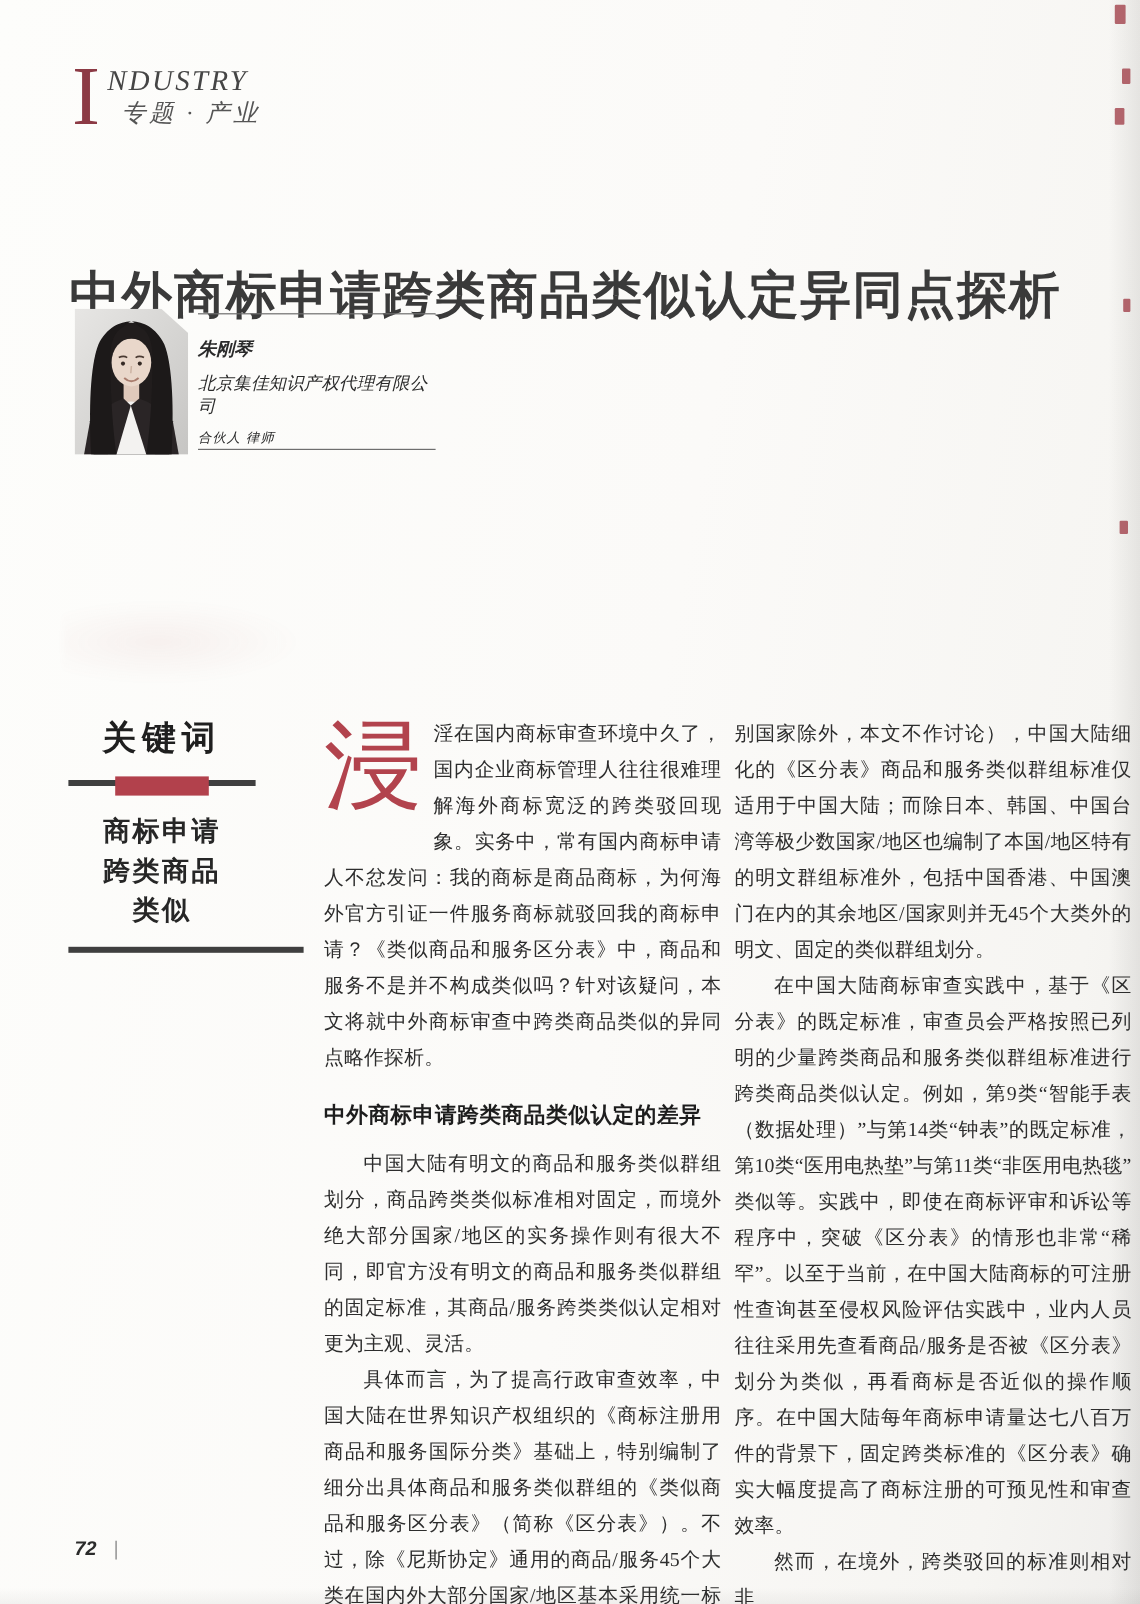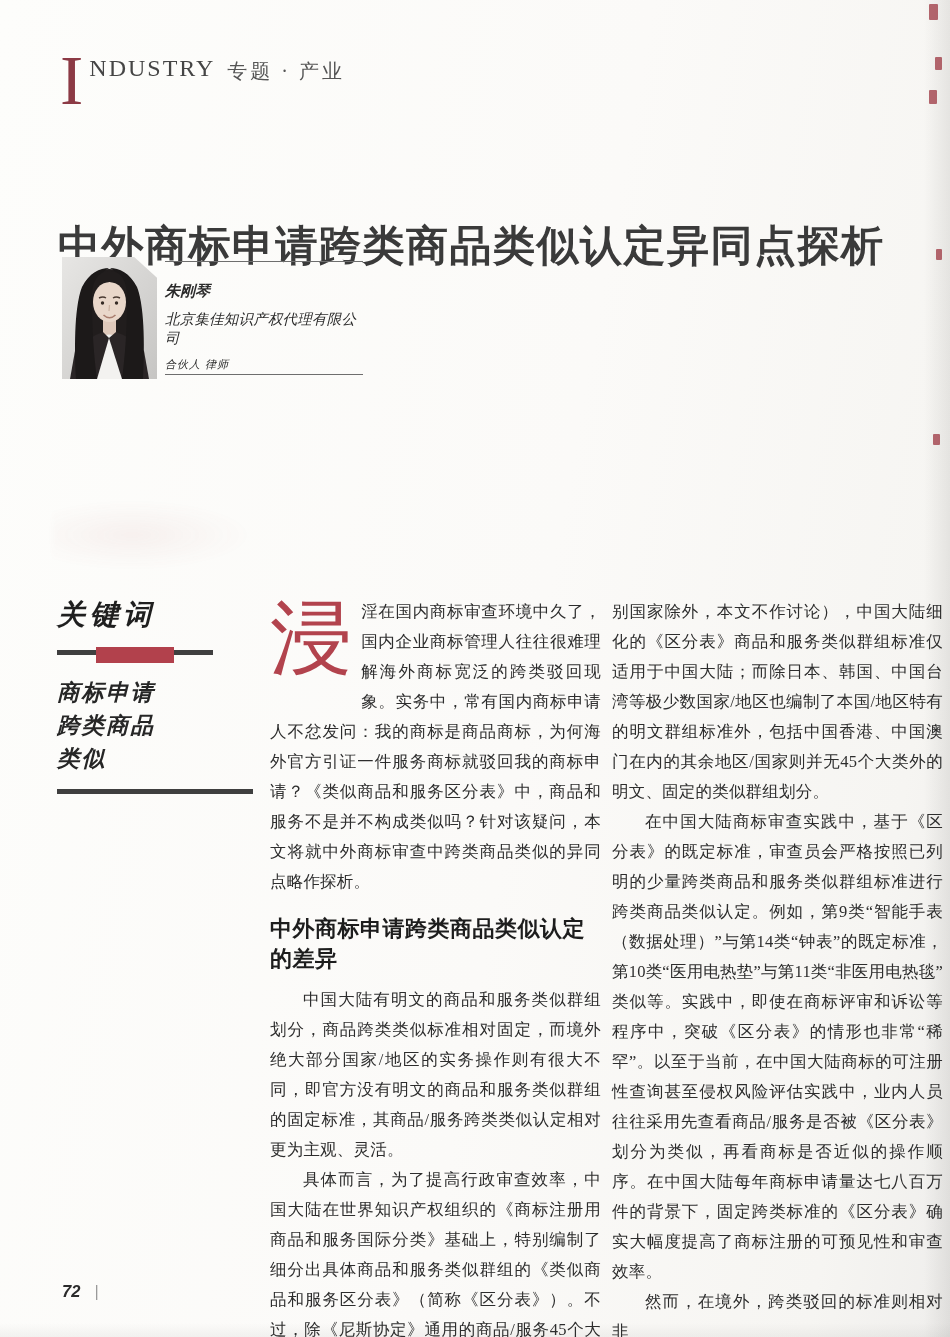--- a/index.html
+++ b/index.html
@@ -27,21 +27,21 @@
   .ghost{position:absolute;left:52px;top:500px;width:200px;height:70px;
     background:radial-gradient(ellipse at 40% 50%,rgba(160,60,60,0.06),rgba(160,60,60,0) 70%);
     filter:blur(2px);}
 
   
   .brand{position:absolute;left:60px;top:50px;display:flex;align-items:flex-start;}
   .brand-initial{
     font-family:"Liberation Serif","DejaVu Serif",serif;
     font-size:70px;line-height:62px;font-weight:400;
     color:#8c3a45;margin-right:6px;}
-  .brand-text{display:flex;padding-top:6px;}
+  .brand-text{display:flex;flex-direction:column;padding-top:6px;font-style:italic;}
   .brand-word{font-family:"Liberation Serif","DejaVu Serif",serif;
     font-size:24px;line-height:24px;letter-spacing:2px;color:#454545;}
   .brand-sub{font-size:20px;line-height:26px;letter-spacing:3px;color:#555;margin-top:2px;margin-left:12px;}
 
   
   .article-title{
     position:absolute;left:58px;top:190px;width:845px;
     font-family:"Liberation Sans","DejaVu Sans",sans-serif;
     font-size:42px;font-weight:700;letter-spacing:1.5px;
     color:#3a3a3a;white-space:nowrap;}
@@ -53,21 +53,21 @@
   .author-info{position:absolute;left:103px;top:4px;width:200px;height:114px;
     font-family:"Liberation Sans","DejaVu Sans",sans-serif;font-style:italic;}
   .author-rule{border:none;border-top:1.5px solid #6e6e6e;margin:0;width:198px;}
   .author-rule.bottom{position:absolute;bottom:0;left:0;}
   .author-name{font-size:15px;font-weight:700;color:#2b2b2b;margin-top:20px;}
   .author-company{font-size:14.5px;color:#2b2b2b;margin-top:9px;letter-spacing:0.2px;}
   .author-position{font-size:11px;color:#2b2b2b;margin-top:9px;letter-spacing:1px;}
 
   
   .keywords{position:absolute;left:57px;top:596px;width:196px;}
-  .kw-inner{width:156px;text-align:left;font-style:italic;}
+  .kw-inner{width:156px;text-align:center;}
   .kw-heading{font-size:28px;font-weight:700;letter-spacing:5px;color:#1f1f1f;
     font-family:"Liberation Serif","DejaVu Serif",serif;}
   .kw-divider{position:relative;height:17px;margin-top:13px;}
   .kw-divider .bar{position:absolute;left:0;top:3px;width:156px;height:5px;background:#3f3f3f;}
   .kw-divider .redbox{position:absolute;left:39px;top:0;width:78px;height:16px;background:#b2414c;}
   .kw-list{margin-top:12px;font-size:22.5px;font-weight:600;color:#262626;
     line-height:33px;letter-spacing:2px;}
   .kw-bottom-bar{margin-top:14px;width:196px;height:5px;background:#3f3f3f;}
 
   
@@ -75,21 +75,21 @@
     font-size:16.5px;line-height:30px;text-align:justify;color:#2d2d2d;
     letter-spacing:0.2px;}
   .col-1{left:270px;}
   .col-2{left:612px;}
   .col p{margin:0;}
   .col p.indent{text-indent:2em;}
   .dropcap{float:left;font-size:82px;line-height:78px;height:88px;
     color:#b2434d;margin:3px 9px 0 0;font-family:"Liberation Serif","DejaVu Serif",serif;}
   .section-heading{
     font-family:Liberation Sans, sans-serif;
-    font-size:22px;font-weight:700;color:#1d1d1d;
+    font-size:18px;font-weight:700;color:#1d1d1d;
     margin:17px 0 11px 0 !important;letter-spacing:0.5px;text-align:left;}
 
   
   .folio{position:absolute;left:62px;top:1282px;
     font-family:"Liberation Sans","DejaVu Sans",sans-serif;
     font-size:16.5px;color:#2b2b2b;font-weight:600;font-style:italic;}
   .folio .sep{color:#9a9a9a;font-weight:400;margin-left:14px;}
 </style>
 </head>
 <body>

